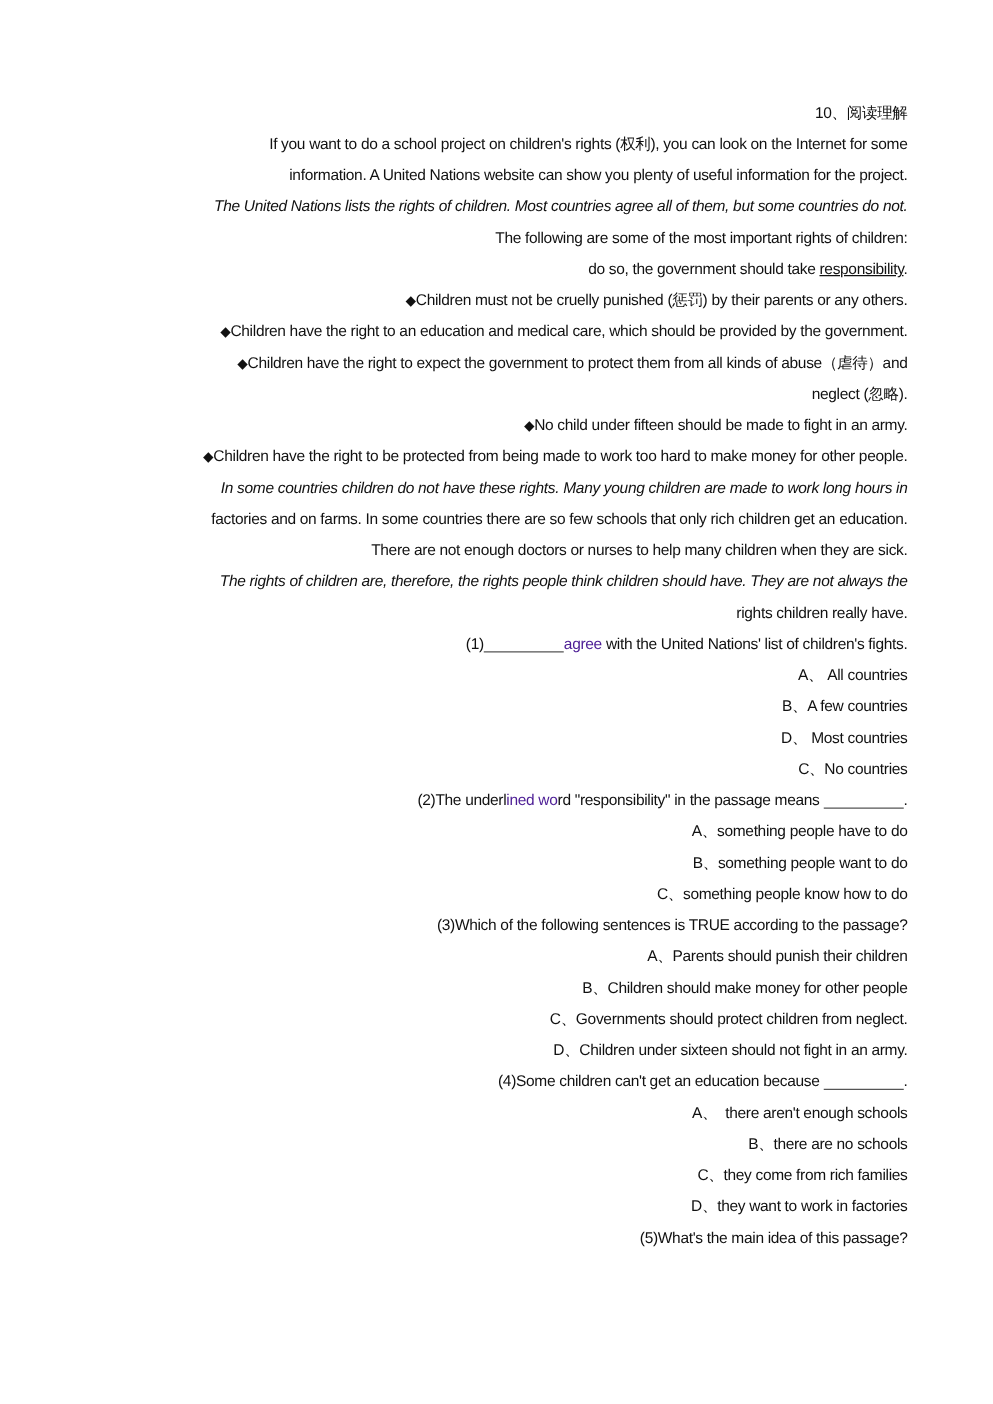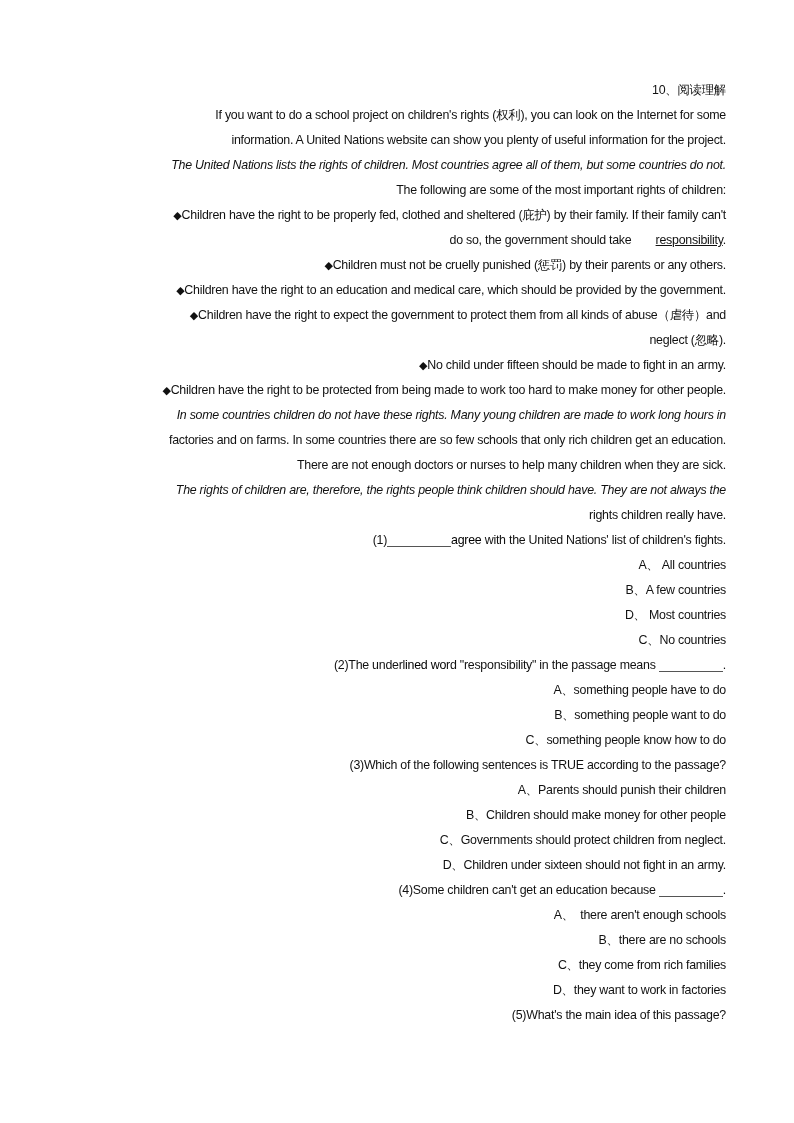--- a/index.html
+++ b/index.html
@@ -26,49 +26,46 @@
     }
     .line {
       height: 25px;
       line-height: 25px;
       white-space: nowrap;
     }
     .indent { padding-left: 16px; }
     .indent-sm { padding-left: 13px; font-style: italic; }
     .bullet-indent { padding-left: 13px; }
     .opt { padding-left: 10px; }
-    .u { text-decoration: underline; margin-left: 21px; }
+    .u { text-decoration: underline; }
     .blank {
       display: inline-block;
       width: 64px;
       border-bottom: 1px solid #555;
       height: 14px;
       vertical-align: -3px;
     }
-    .blue { color: #000000; }
+    .blue { color: #4c1d95; }
     .diamond { font-size: 11px; }
   </style>
 </head>
 <body>
 
 <div class="page">
 
   <div class="line">
     <span>10、</span><span>阅读理解</span>
   </div>
 
   <div>
     <div class="line indent">If you want to do a school project on children's rights (权利), you can look on the Internet for some</div>
     <div class="line">information. A United Nations website can show you plenty of useful information for the project.</div>
     <div class="line indent-sm">The United Nations lists the rights of children. Most countries agree all of them, but some countries do not.</div>
     <div class="line">The following are some of the most important rights of children:</div>
 
-    <div class="line bullet-indent">
-      <span class="diamond">◆</span><span>Children have the right to be properly fed, clothed and sheltered (庇护) by their family. If their family can't</span>
-    </div>
     <div class="line">
       <span>do so, the government should take </span><span class="u">responsibility</span><span>.</span>
     </div>
 
     <div class="line bullet-indent">
       <span class="diamond">◆</span><span>Children must not be cruelly punished (惩罚) by their parents or any others.</span>
     </div>
 
     <div class="line bullet-indent">
       <span class="diamond">◆</span><span>Children have the right to an education and medical care, which should be provided by the government.</span>

